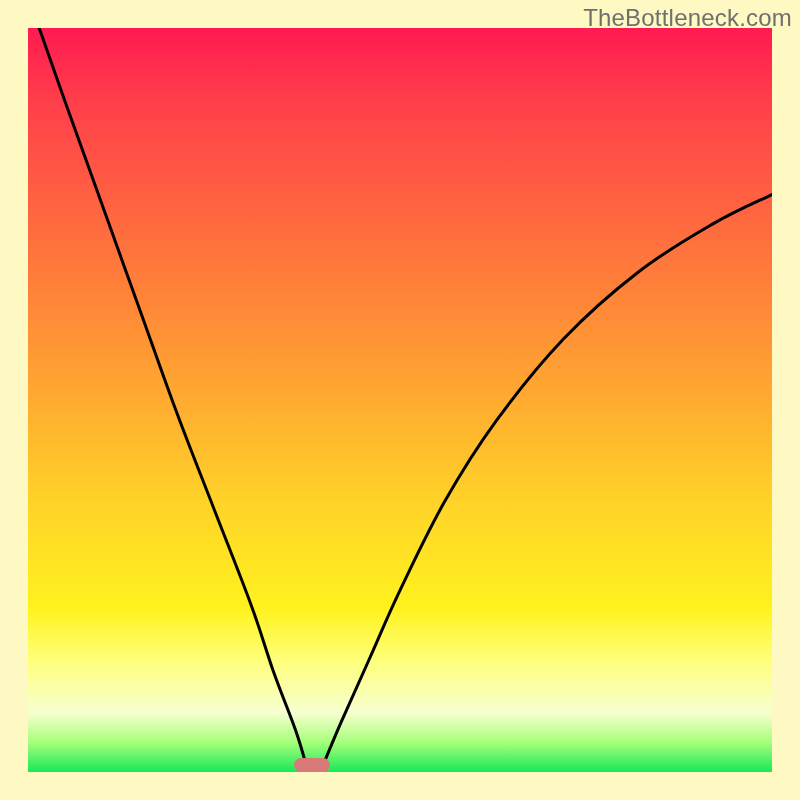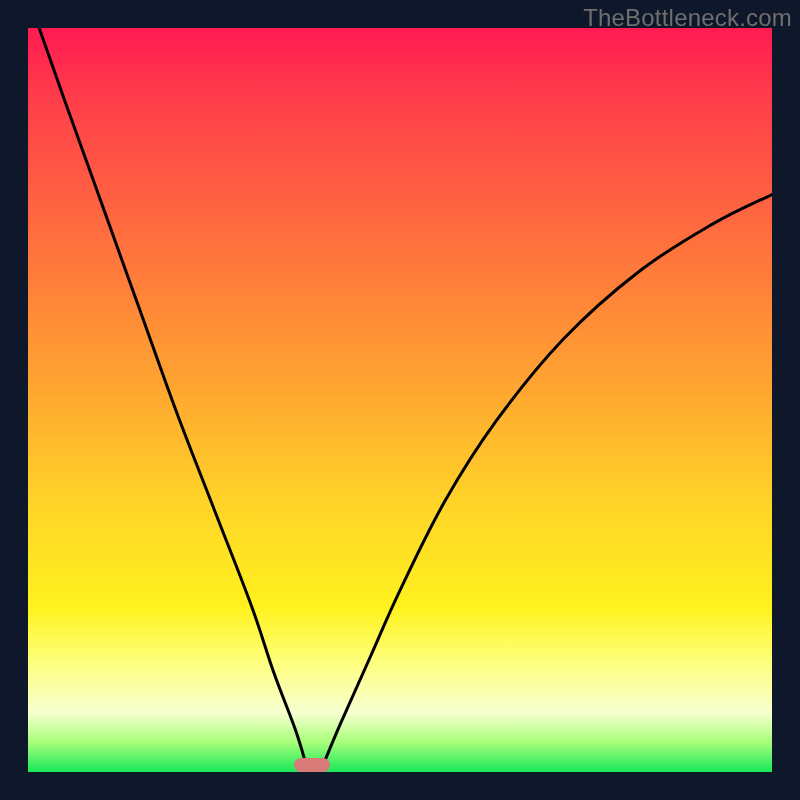--- a/index.html
+++ b/index.html
@@ -10,21 +10,21 @@
     background: #000000;
     overflow: hidden;
     font-family: Arial, Helvetica, sans-serif;
   }
   .frame {
     position: absolute;
     left: 0;
     top: 0;
     width: 800px;
     height: 800px;
-    background: #0f172a;
+    background: #fef9c3;
   }
   .plot-area {
     position: absolute;
     left: 28px;
     top: 28px;
     width: 744px;
     height: 744px;
     overflow: hidden;
   }
   .gradient-bg {

